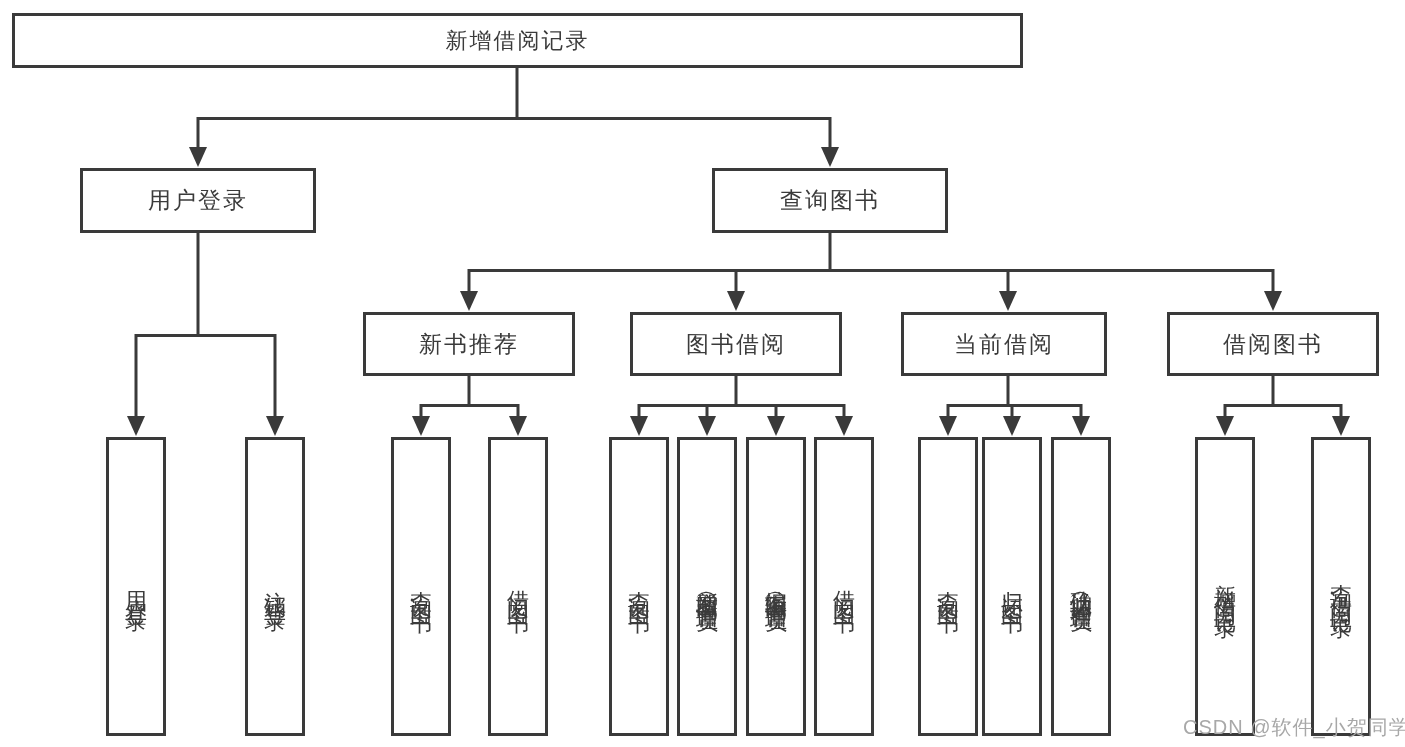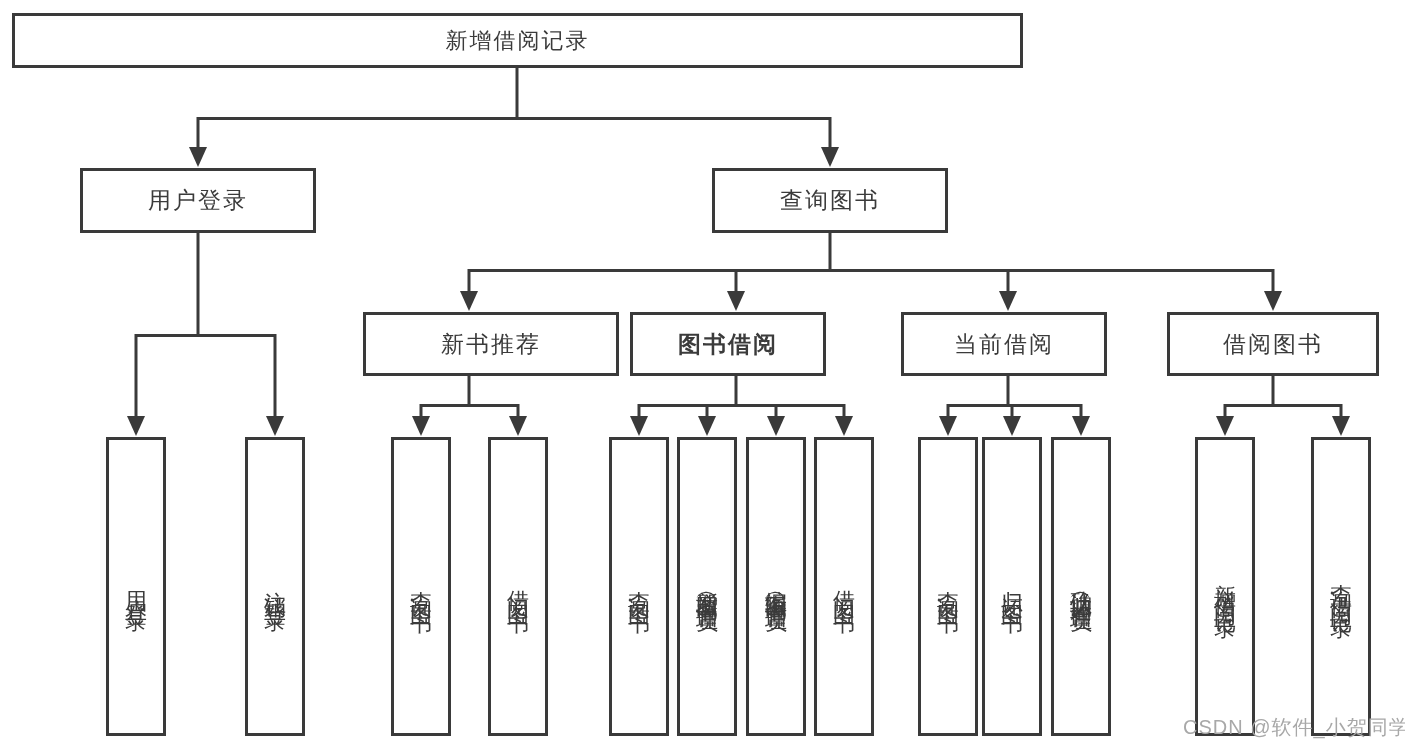--- a/index.html
+++ b/index.html
@@ -9,22 +9,22 @@
   }
   .box{
     position:absolute;box-sizing:border-box;border:3px solid #3a3a3a;background:#ffffff;
     display:flex;align-items:center;justify-content:center;color:#3b3b3b;
   }
   .hbox{font-size:23px;letter-spacing:2px;font-weight:400;}
   .root{left:12px;top:13px;width:1011px;height:55px;font-size:22px;}
   .l1a{left:80px;top:168px;width:236px;height:65px;}
   .l1b{left:712px;top:168px;width:236px;height:65px;}
   .l2{top:312px;height:64px;}
-  .l2a{left:363px;width:256px;}
-  .l2b{left:630px;width:196px;font-weight:bold;}
+  .l2a{left:363px;width:212px;}
+  .l2b{left:630px;width:212px;}
   .l2c{left:901px;width:206px;}
   .l2d{left:1167px;width:212px;}
   .vbox{
     top:437px;width:60px;height:299px;
     writing-mode:vertical-rl;text-orientation:mixed;
     font-size:22px;letter-spacing:7px;line-height:1;
   }
   .vbox.long{letter-spacing:3px;}
   .wires{position:absolute;left:0;top:0;width:1405px;height:747px;pointer-events:none;}
   .wires path{stroke:#3a3a3a;stroke-width:3;fill:none;}

